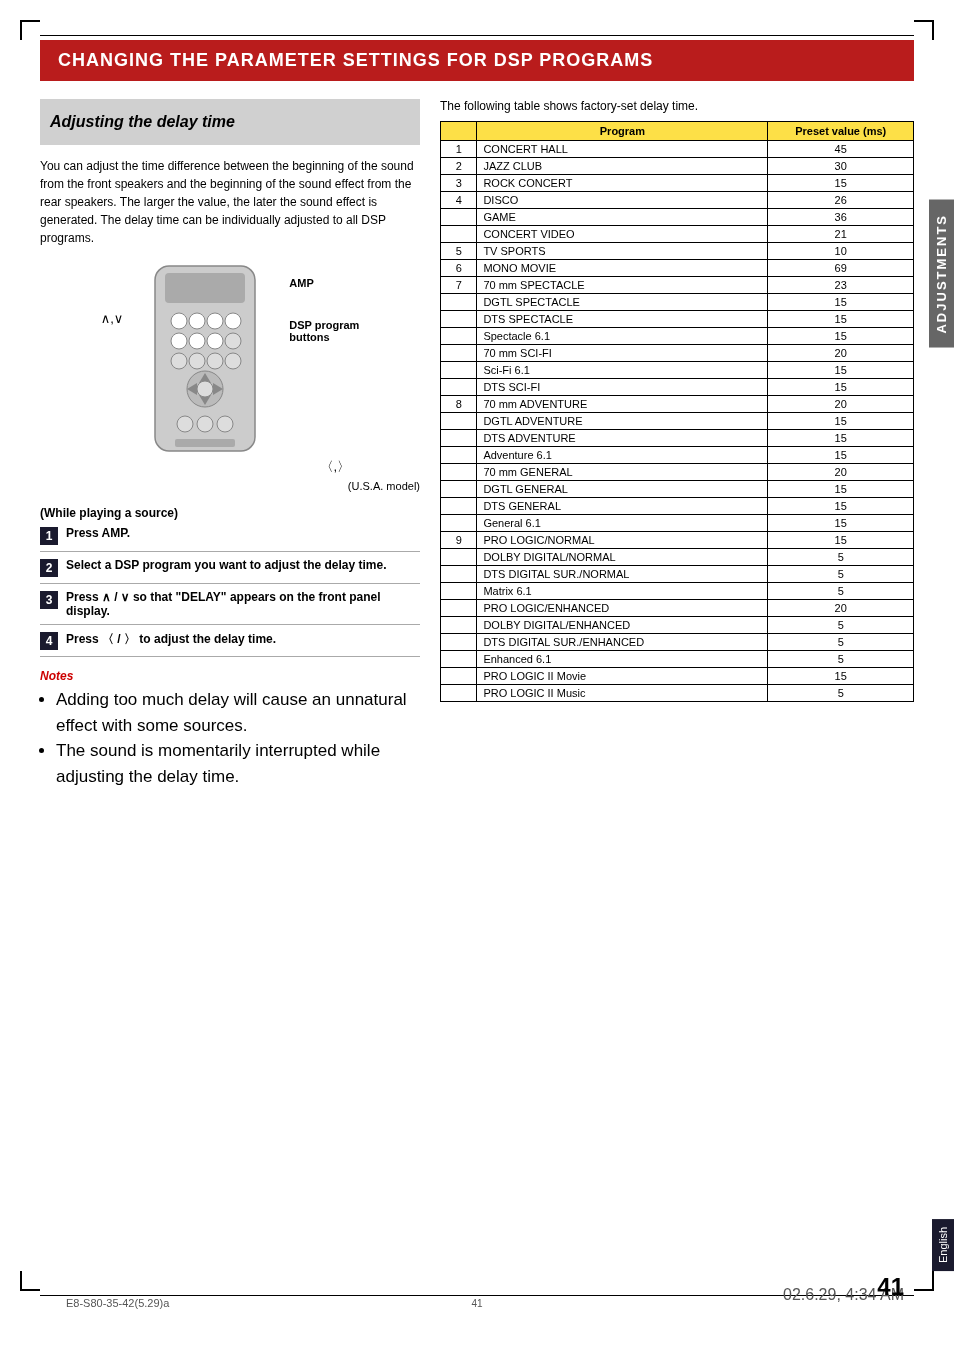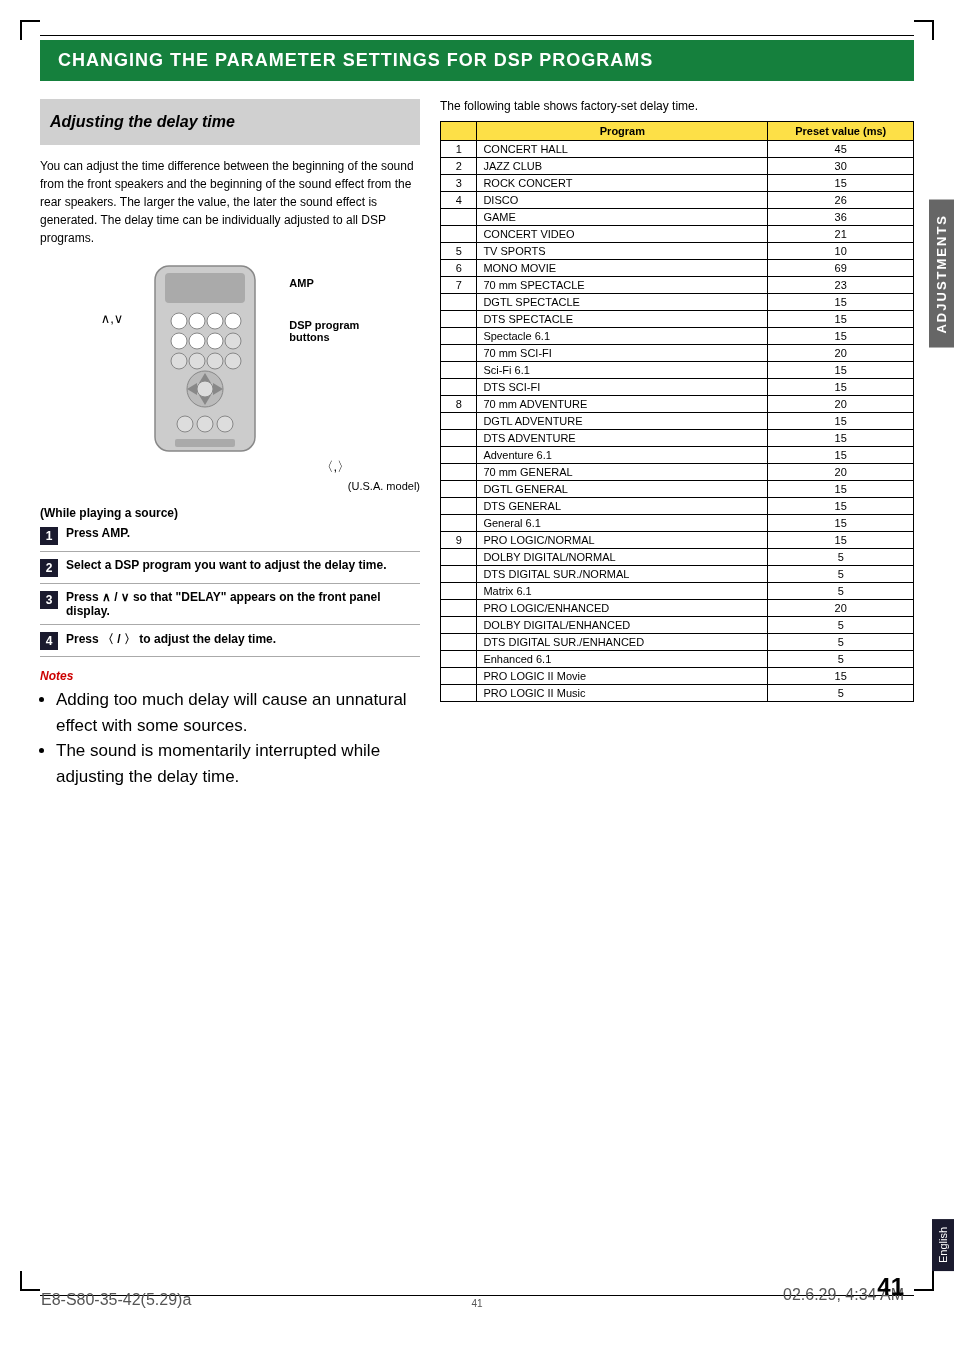--- a/index.html
+++ b/index.html
@@ -28,21 +28,21 @@
       border-color: #000;
       border-style: solid;
     }
     .corner-tl { top: 20px; left: 20px; border-width: 2px 0 0 2px; }
     .corner-tr { top: 20px; right: 20px; border-width: 2px 2px 0 0; }
     .corner-bl { bottom: 60px; left: 20px; border-width: 0 0 2px 2px; }
     .corner-br { bottom: 60px; right: 20px; border-width: 0 2px 2px 0; }
 
     
     .header-bar {
-      background: #15803d;
+      background: #b91c1c;
       color: #fff;
       padding: 10px 18px;
       font-size: 18px;
       font-weight: bold;
       letter-spacing: 1px;
       margin-bottom: 18px;
       margin-top: 10px;
     }
 
     
@@ -212,22 +212,22 @@
       bottom: 50px;
       right: 50px;
       font-size: 24px;
       font-weight: bold;
     }
 
     
     .footer-left {
       position: absolute;
       bottom: 42px;
-      left: 41px;
-      font-size: 16px;
+      left: 66px;
+      font-size: 11px;
       color: #555;
     }
 
     .footer-center {
       position: absolute;
       bottom: 42px;
       left: 50%;
       transform: translateX(-50%);
       font-size: 10px;
       color: #555;

